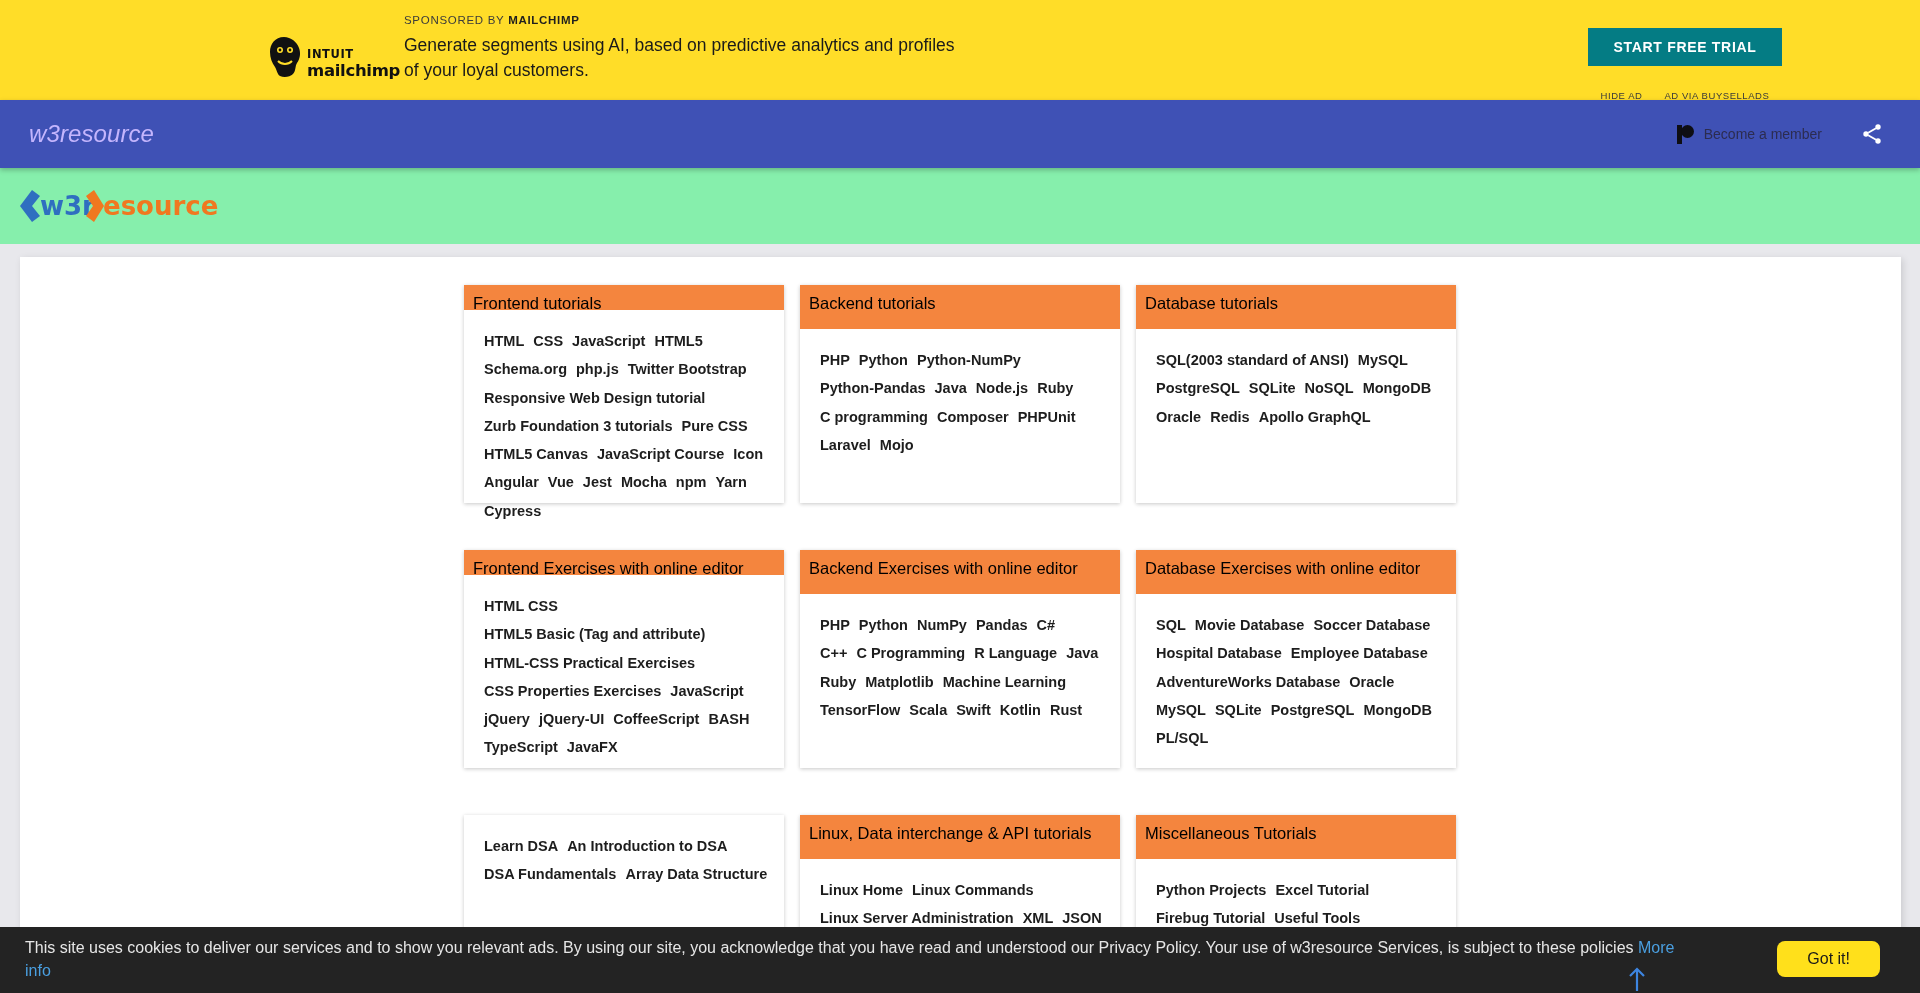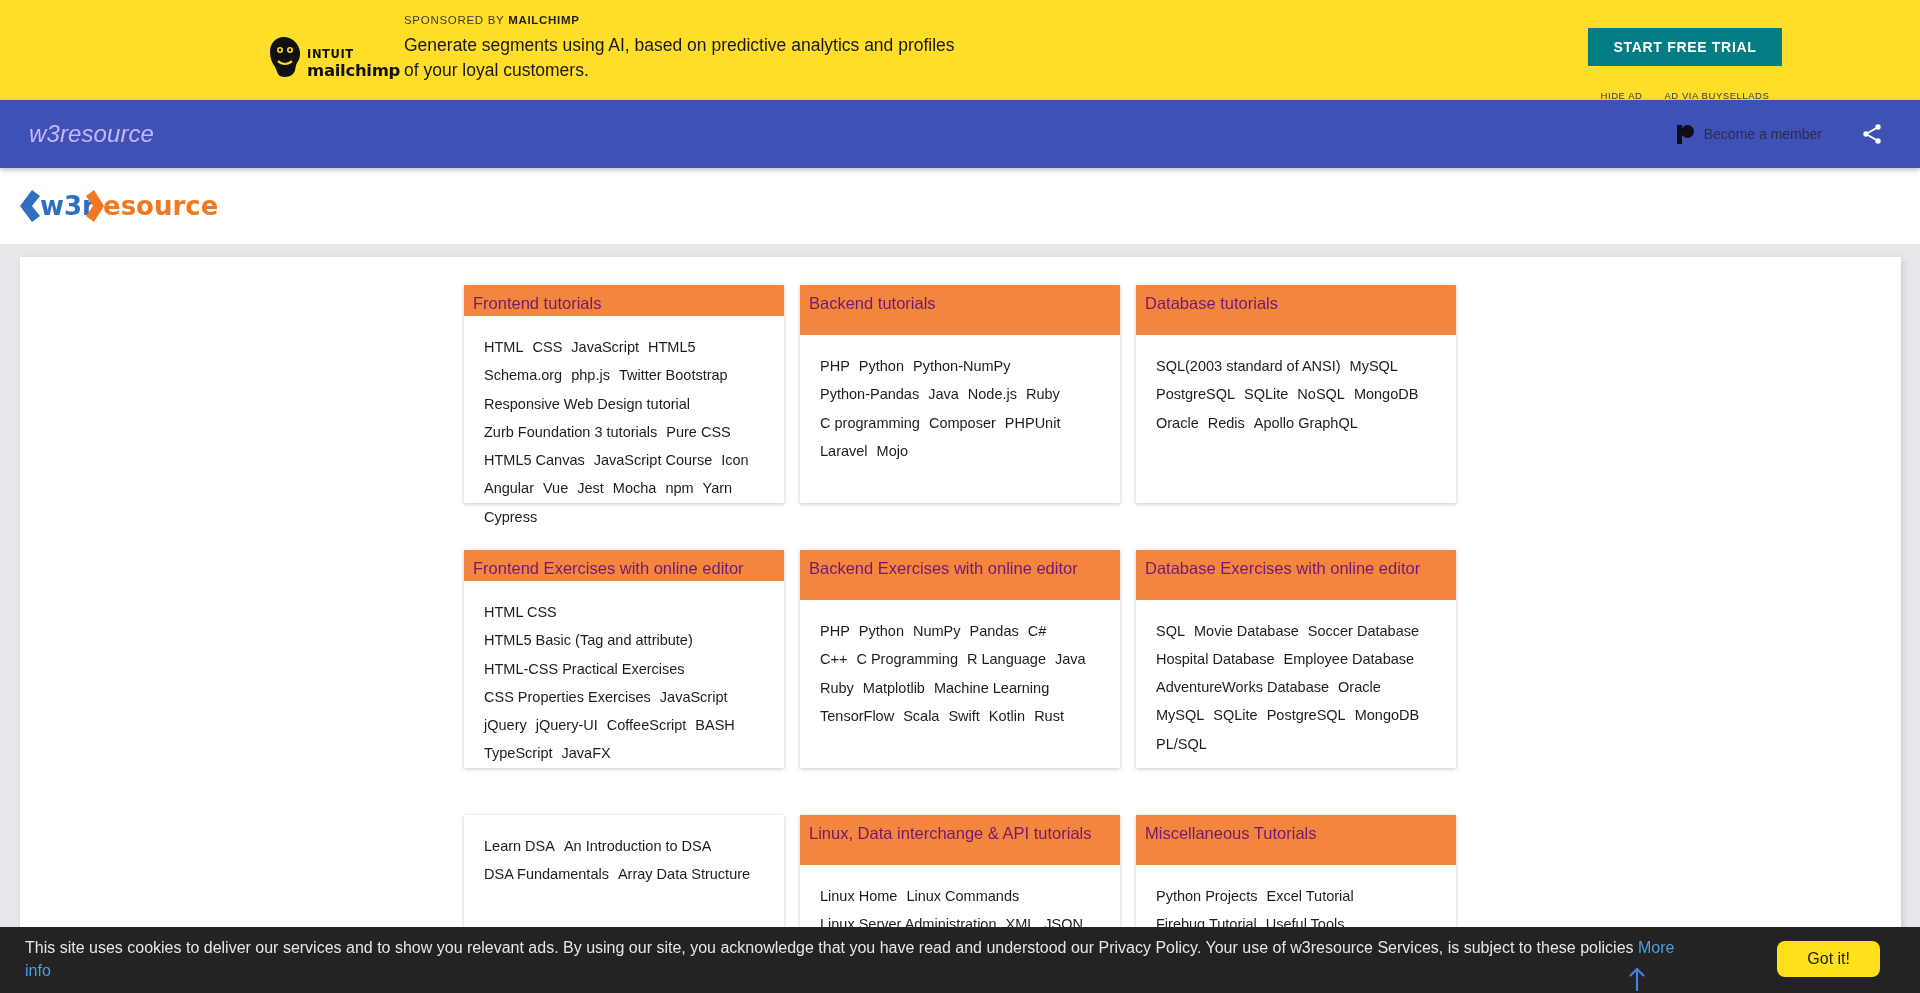--- a/index.html
+++ b/index.html
@@ -157,21 +157,21 @@
   .member-text {
     color: #2c2c50;
     font-size: 14px;
   }
   .share-icon { width: 24px; height: 24px; cursor: pointer; }
 
   
   .logo-strip {
     width: 1920px;
     height: 76px;
-    background: #ffffff;
+    background: #86efac;
     display: flex;
     align-items: center;
     padding-left: 18px;
   }
   .w3r-logo { height: 40px; width: 215px; }
 
   
   .content-wrap {
     position: relative;
     width: 1920px;
@@ -197,30 +197,31 @@
   }
   .tut-card {
     background: #ffffff;
     box-shadow: 0 1px 4px rgba(0,0,0,0.22);
     height: 218px;
     display: flex;
     flex-direction: column;
   }
   .tut-head {
     background: #f4853e;
-    color: #701a75;
+    color: #000000;
     font-size: 16.5px;
-    padding: 9px 0 22px 9px;
+    padding: 9px 0 16px 9px;
     line-height: 1.15;
     white-space: nowrap;
     overflow: hidden;
   }
   .tut-body {
     padding: 17px 14px 10px 20px;
     flex: 1;
+    font-weight: bold;
   }
   .tut-row {
     font-size: 14.5px;
     color: #1d1d1d;
     line-height: 28.3px;
     white-space: nowrap;
   }
   .tut-row a {
     color: #1d1d1d;
     text-decoration: none;

